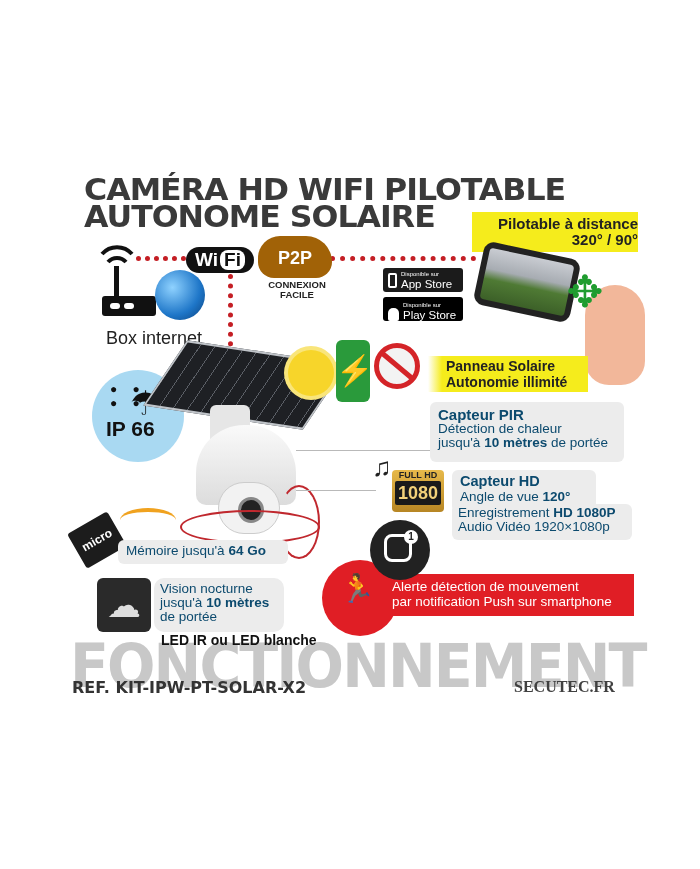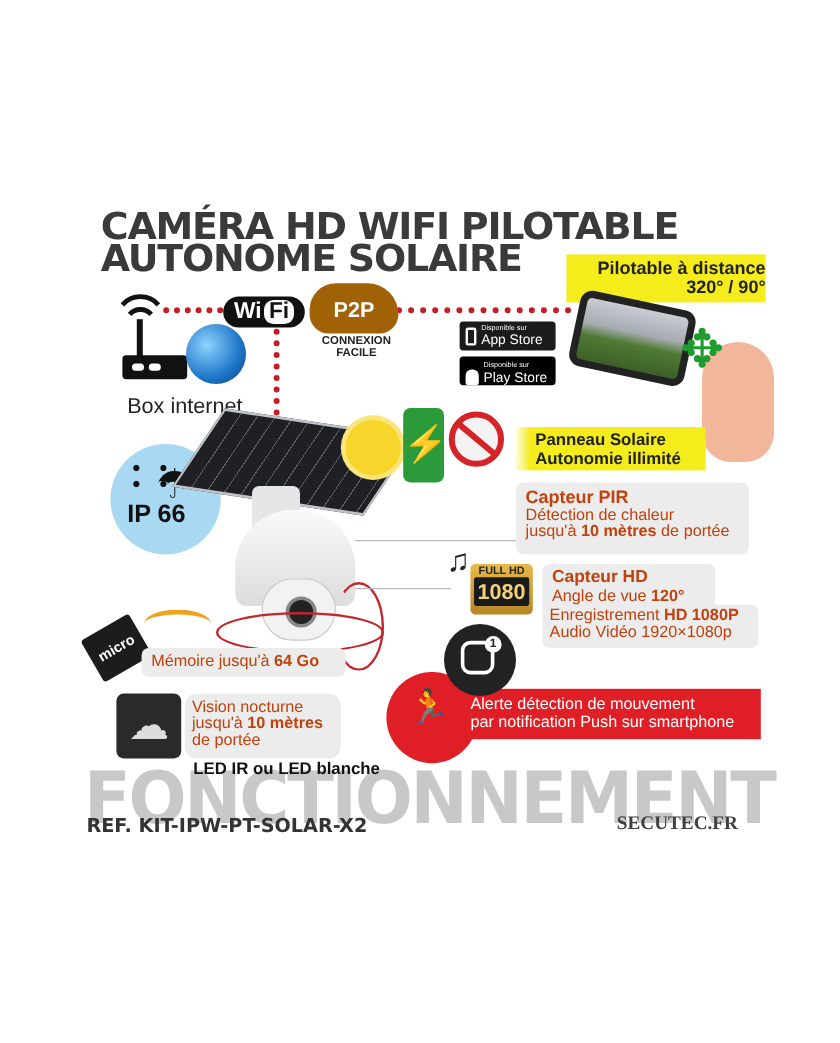--- a/index.html
+++ b/index.html
@@ -36,21 +36,21 @@
   .cam-body{left:196px;top:425px;width:100px;height:80px;background:linear-gradient(#fafafa,#dcdcdc);border-radius:48px 48px 10px 10px;}
   .cam-head{left:218px;top:482px;width:60px;height:50px;background:#f2f2f2;border-radius:30px;border:1px solid #ccc;}
   .lens{left:238px;top:497px;width:20px;height:20px;border-radius:50%;background:#222;border:3px solid #888;}
   .ring{left:180px;top:510px;width:136px;height:30px;border:2px solid #c0282e;border-radius:50%;}
   .ring2{left:278px;top:485px;width:38px;height:70px;border:2px solid #c0282e;border-radius:50%;border-left-color:transparent;}
   .sun{left:288px;top:350px;width:46px;height:46px;border-radius:50%;background:#f7d52a;box-shadow:0 0 0 4px #f9e57a;}
   .battery{left:336px;top:340px;width:34px;height:62px;background:#2a9a3b;border-radius:6px;color:#ffe03a;font-size:30px;text-align:center;line-height:62px;}
   .nop{left:374px;top:343px;width:46px;height:46px;border-radius:50%;border:5px solid #d42428;box-sizing:border-box;background:#f3f3f3;}
   .nop:after{content:"";position:absolute;left:-2px;top:16px;width:42px;height:5px;background:#d42428;transform:rotate(40deg);}
   .solar-label{left:428px;top:356px;width:160px;height:36px;font-size:14px;line-height:16px;text-align:left;padding-left:18px;padding-top:2px;box-sizing:border-box;background:linear-gradient(90deg,rgba(245,236,28,0) 0,#f5ec1c 14px);}
-  .grey{background:#ececec;border-radius:6px;color:#c2410c;}
+  .grey{background:#ececec;border-radius:6px;color:#0c4a6e;}
   .pir{left:430px;top:402px;width:194px;height:60px;padding:6px 8px;box-sizing:border-box;font-size:13.5px;line-height:14px;}
   .pir b.h{font-size:15px;display:block;}
   .hd-ico{left:372px;top:452px;width:34px;height:30px;color:#222;font-size:26px;line-height:30px;}
   .fullhd{left:392px;top:470px;width:52px;height:42px;border-radius:4px;background:linear-gradient(#e7b94a,#b78624);}
   .fullhd .fh-top{display:block;font-size:9px;font-weight:900;color:#222;text-align:center;line-height:11px;}
   .fullhd .fh-num{display:block;margin:0 3px;background:#1a1a1a;color:#f3d27a;font-size:18px;font-weight:bold;text-align:center;line-height:24px;border-radius:2px;}
   .capteur-hd{left:452px;top:470px;width:144px;height:42px;padding:4px 8px;box-sizing:border-box;font-size:13.5px;line-height:15px;}
   .capteur-hd b.h{font-size:14.5px;display:block;}
   .enreg{left:452px;top:504px;width:180px;height:36px;padding:2px 6px;box-sizing:border-box;font-size:13.5px;line-height:14px;}
   .notif-circle{left:370px;top:520px;width:60px;height:60px;border-radius:50%;background:#222;}

